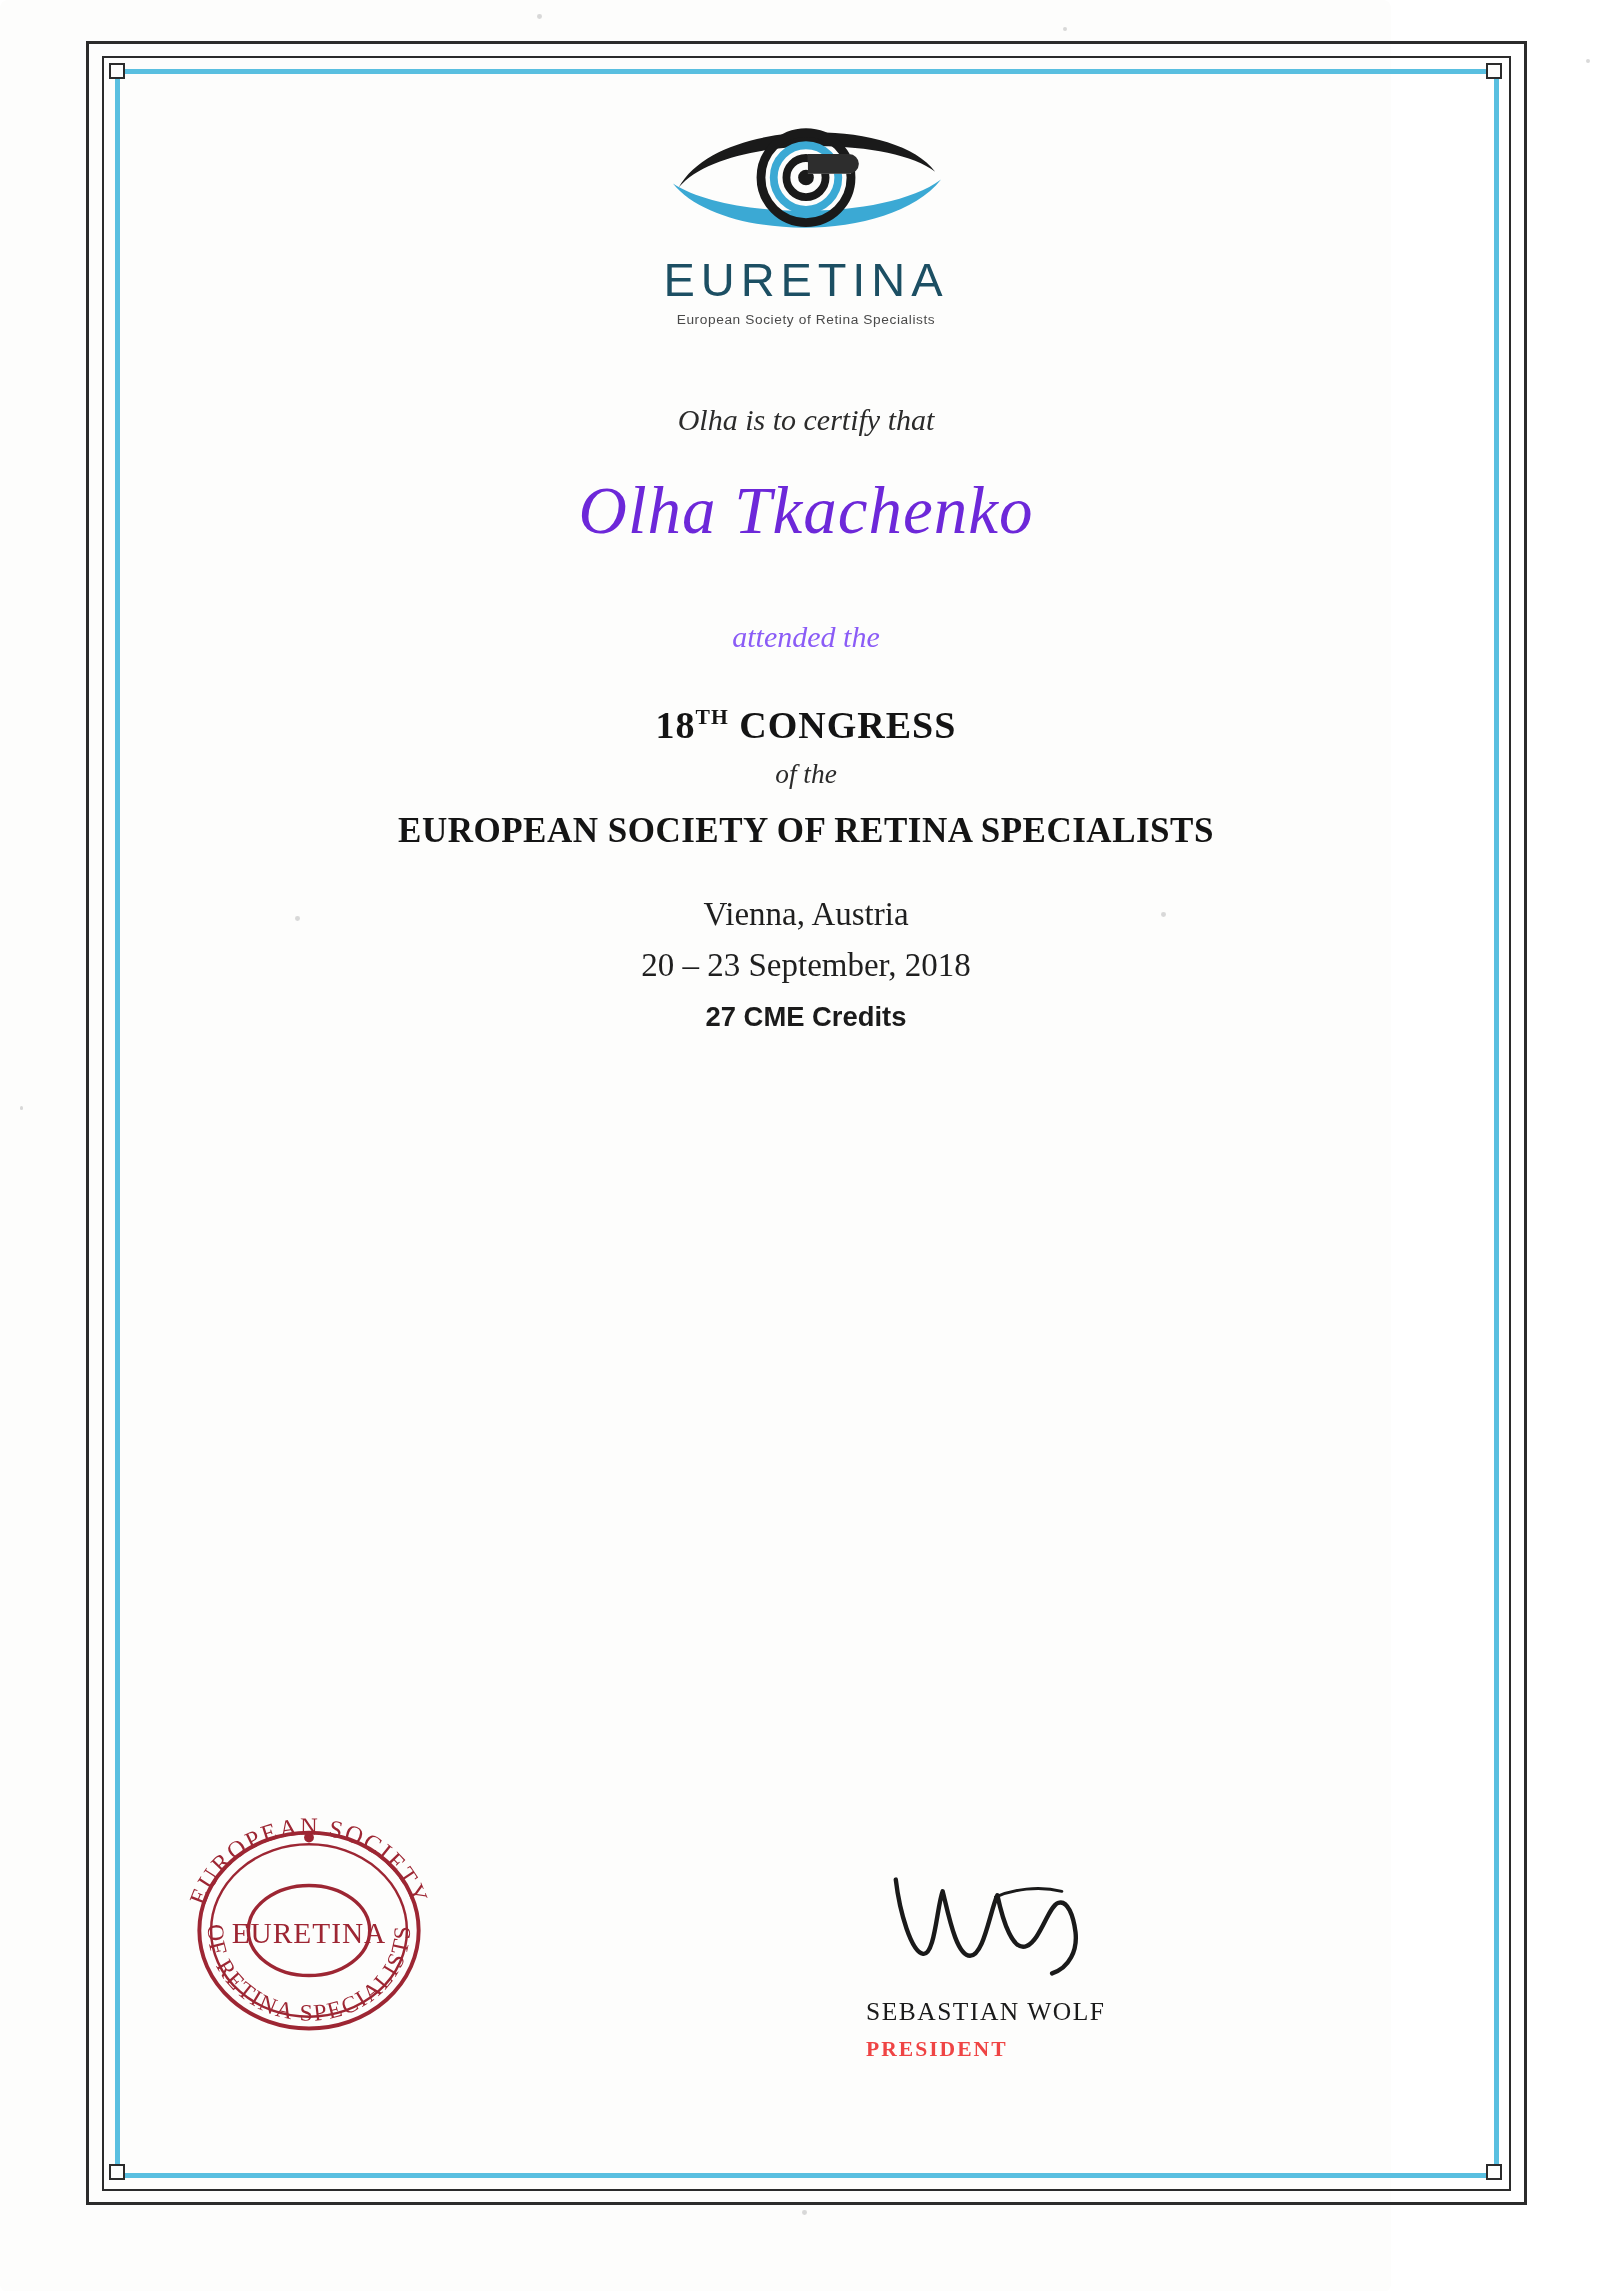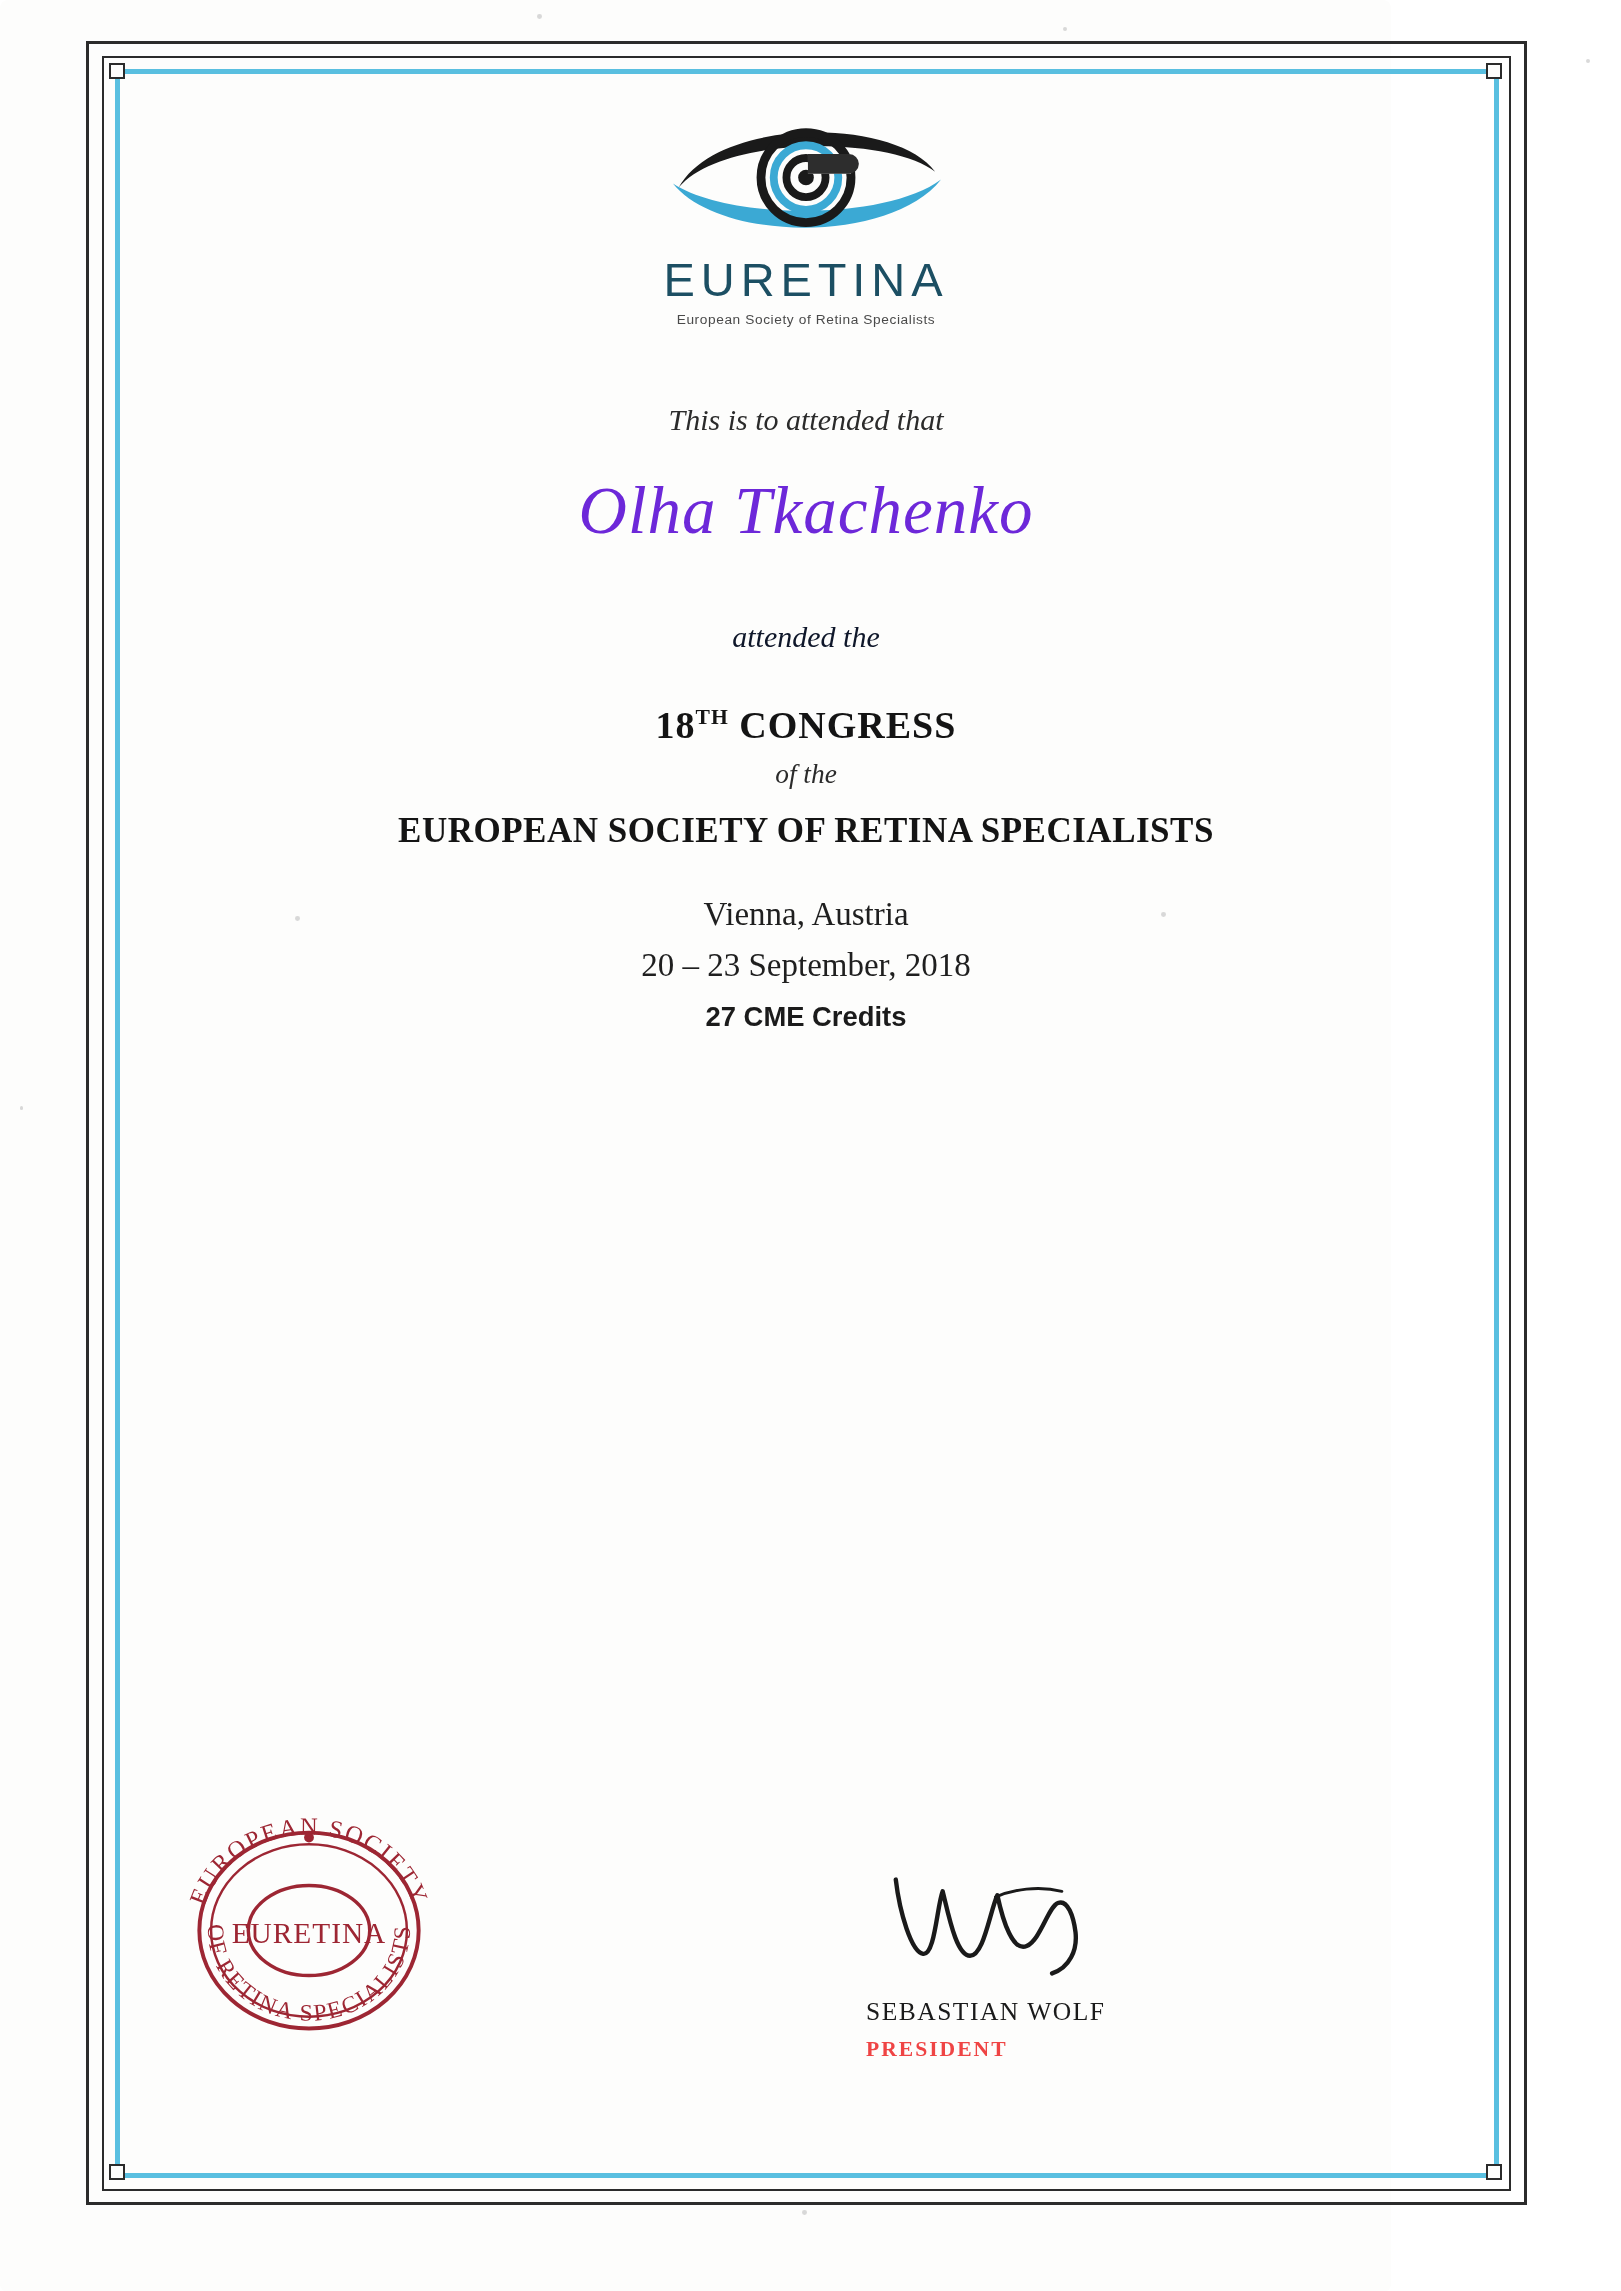--- a/index.html
+++ b/index.html
@@ -124,21 +124,21 @@
     font-family: "Liberation Serif", serif;
     font-style: italic;
     font-size: 67px;
     color: #6d28d9;
     margin-top: 35px;
     letter-spacing: 1px;
   }
   .attended {
     font-style: italic;
     font-size: 30px;
-    color: #0f172a;
+    color: #8b5cf6;
     margin-top: 71px;
   }
   .congress {
     font-size: 38px;
     font-weight: bold;
     letter-spacing: 1px;
     margin-top: 49px;
     color: #141414;
   }
   .congress sup {
@@ -248,21 +248,21 @@
           <path d="M150 30 L 196 30 L 196 50 L 150 50 Z" fill="#fdfdfc" opacity=".0"></path>
           <rect x="152" y="44" width="44" height="20" fill="#fdfdfc"></rect>
           <path d="M152 44 h42 a8 8 0 0 1 0 20 h-42 z" fill="#2d2d2d"></path>
         </svg>
       </span>
       <div class="logo-word">EURETINA</div>
       <div class="logo-sub">European Society of Retina Specialists</div>
     </div>
 
 
-    <div class="certify">This is to attended that</div>
+    <div class="certify">Olha is to certify that</div>
     <div class="recipient">Olha Tkachenko</div>
     <div class="attended">attended the</div>
 
     <div class="congress">
       <span>18</span><sup>TH</sup>&nbsp;<span>CONGRESS</span>
     </div>
 
     <div class="ofthe">of the</div>
     <div class="society">EUROPEAN SOCIETY OF RETINA SPECIALISTS</div>
     <div class="place">Vienna, Austria</div>

